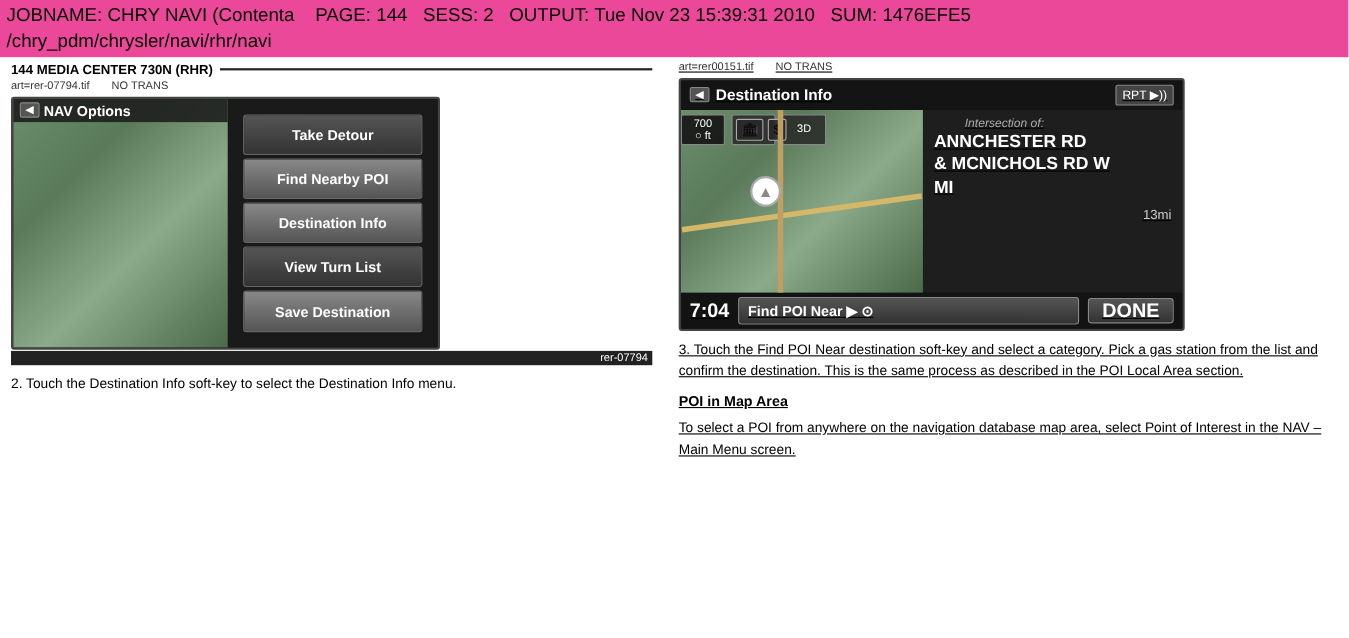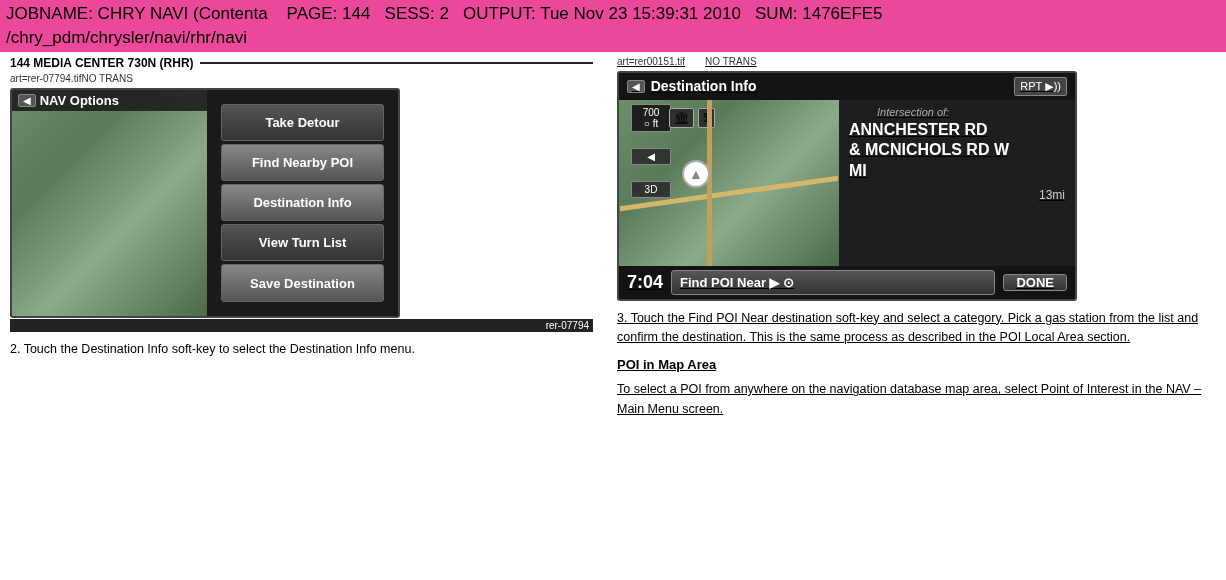--- a/index.html
+++ b/index.html
@@ -44,20 +44,21 @@
       flex: 1;
       height: 2px;
       background: #222;
     }
 
     .file-label {
       font-size: 10px;
       color: #333;
       margin-bottom: 4px;
       display: flex;
+      gap: 20px;
     }
 
     
     .nav-screen {
       background: #1a1a1a;
       border: 2px solid #444;
       border-radius: 3px;
       overflow: hidden;
       width: 390px;
       height: 230px;
@@ -220,24 +221,23 @@
     .dest-map-area {
       width: 220px;
       background: linear-gradient(135deg, #6b8e6b 0%, #5a7a5a 30%, #8aaa8a 60%, #4a6a4a 100%);
       position: relative;
       flex-shrink: 0;
     }
 
     .dest-map-overlay {
       position: absolute;
       top: 4px;
-      left: 12px;
-      display: flex;
-      flex-direction: column;
-      gap: 16px;
+      left: 0;
+      display: flex;
+      gap: 6px;
     }
 
     .map-control-btn {
       background: rgba(40,40,40,0.85);
       border: 1px solid #888;
       border-radius: 2px;
       color: #fff;
       font-size: 10px;
       padding: 2px 4px;
       width: 40px;
@@ -343,21 +343,21 @@
       align-items: center;
       gap: 4px;
       cursor: pointer;
     }
 
     .done-btn {
       background: linear-gradient(to bottom, #555, #333);
       color: #fff;
       border: 1px solid #888;
       border-radius: 3px;
-      font-size: 13px;
+      font-size: 18px;
       font-weight: bold;
       padding: 0 12px;
       cursor: pointer;
     }
 
     .file-label-right {
       font-size: 10px;
       color: #333;
       margin-bottom: 4px;
       display: flex;

